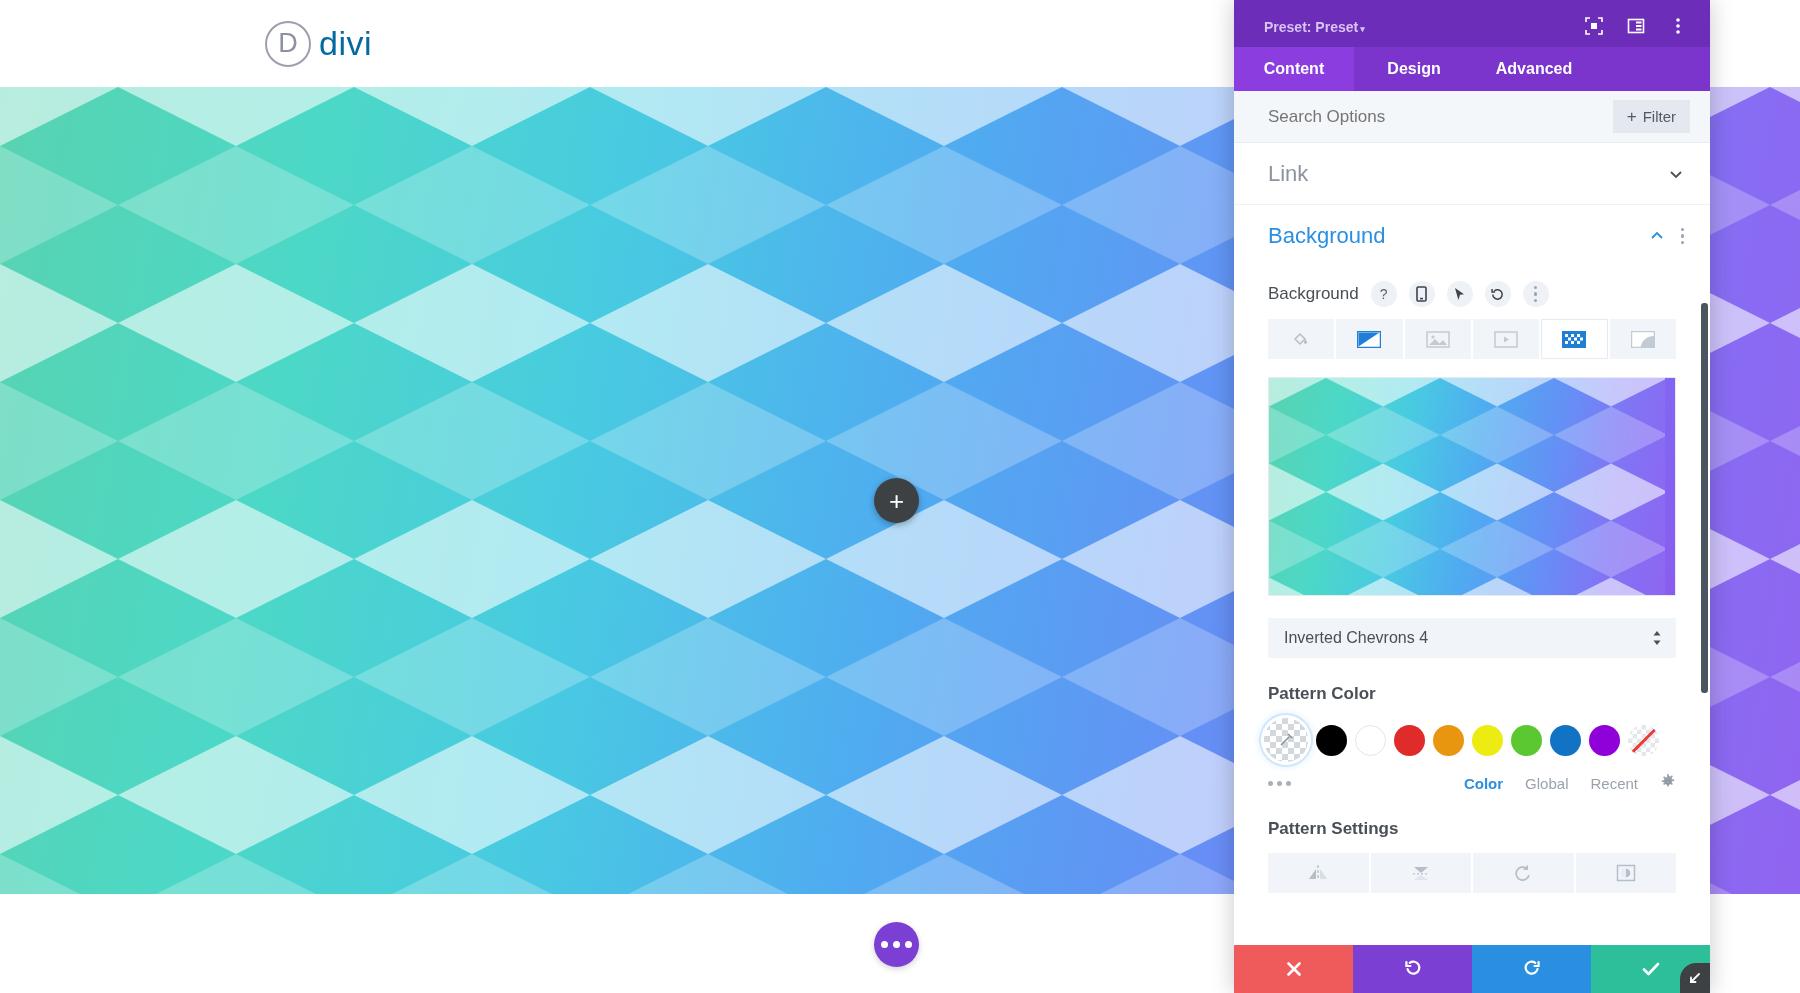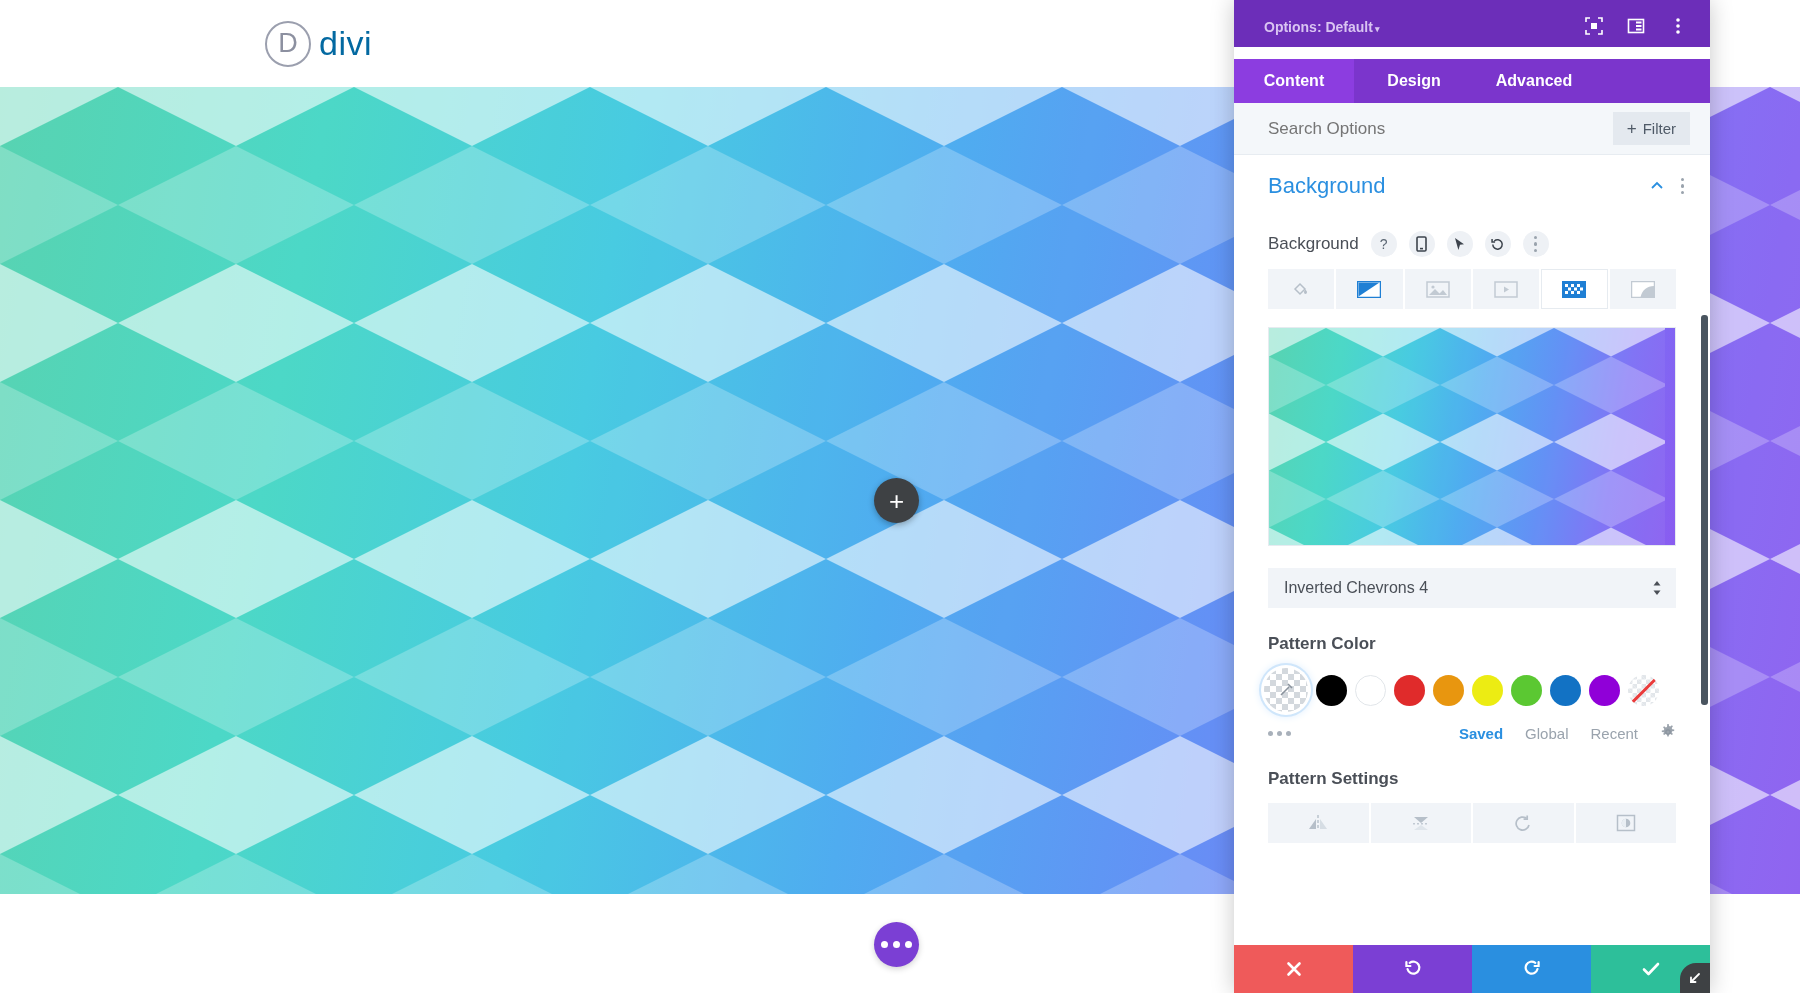--- a/index.html
+++ b/index.html
@@ -55,21 +55,21 @@
     box-shadow: 0 0 22px rgba(0,0,0,.22); z-index: 20;
   }
   .panel-header { background: #6c2eb9; padding: 14px 30px 12px 30px; position: relative; }
   .panel-title { color: #fff; font-size: 24px; font-weight: bold; letter-spacing: .2px; }
   .panel-preset { color: #d9c4f2; font-size: 14px; margin-top: 5px; font-weight: bold; }
   .panel-preset .caret { font-size: 9px; margin-left: 2px; }
   .header-icons { position: absolute; right: 22px; top: 16px; display: flex; gap: 22px; align-items: center; }
   .hicon { width: 20px; height: 20px; display: flex; align-items: center; justify-content: center; }
   .hicon svg { display: block; }
 
-  .panel-tabs { display: flex; background: #7b35cc; margin-top: 12px; }
+  .panel-tabs { display: flex; background: #7b35cc; }
   .ptab {
     flex: 0 0 auto; padding: 13px 0; width: 120px; text-align: center;
     color: #fff; font-size: 16px; font-weight: bold;
   }
   .ptab.active { background: #8c3de0; }
 
   .search-bar {
     display: flex; align-items: center; justify-content: space-between;
     background: #f4f7fa; padding: 0 20px 0 34px; height: 52px;
     border-bottom: 1px solid #e7ecf1;
@@ -621,21 +621,21 @@
       <i></i>
       <i></i>
       <i></i>
     </div>
   </div>
 
   <div class="panel">
 
     <div class="panel-header">
       <div class="panel-preset">
-        <span>Options: Default</span><span class="caret">▾</span>
+        <span>Preset: Preset</span><span class="caret">▾</span>
       </div>
       <div class="header-icons">
         <span class="hicon">
           <svg width="18" height="18" viewBox="0 0 18 18" fill="none" stroke="#ffffff" stroke-width="1.6">
             <path d="M1 5V1h4M17 5V1h-4M1 13v4h4M17 13v4h-4"></path>
             <rect x="6" y="6" width="6" height="6" fill="#ffffff" stroke="none"></rect>
           </svg>
         </span>
         <span class="hicon">
           <svg width="18" height="18" viewBox="0 0 18 18" fill="none" stroke="#ffffff" stroke-width="1.6">
@@ -664,20 +664,30 @@
     <div class="search-bar">
       <input class="search-input" type="text" placeholder="Search Options" style="">
       <div class="filter-btn">
         <span class="filter-plus">+</span>
         <span>Filter</span>
       </div>
     </div>
 
     <div class="panel-body">
 
+      <div class="accordion-row">
+        <div class="acc-title">Link</div>
+        <div class="acc-ctrl">
+          <span class="chev">
+            <svg width="16" height="16" viewBox="0 0 16 16" fill="none" stroke="#4a4f57" stroke-width="1.8">
+                <path d="M3 6l5 5 5-5"></path>
+              </svg>
+          </span>
+        </div>
+      </div>
 
       <div class="accordion-row" style="border-bottom:none;">
         <div class="acc-title open">Background</div>
         <div class="acc-ctrl">
           <span class="chev">
             <svg width="16" height="16" viewBox="0 0 16 16" fill="none" stroke="#2a8fe0" stroke-width="1.8">
                 <path d="M3 10l5-5 5 5"></path>
               </svg>
           </span>
           <span class="dots-v">
@@ -926,21 +936,21 @@
         <span class="sw sw-none"></span>
       </div>
 
       <div class="palette-meta">
         <span class="dots-h">
           <i></i>
             <i></i>
             <i></i>
         </span>
         <span class="meta-tabs">
-          <span class="active">Saved</span>
+          <span class="active">Color</span>
           <span>Global</span>
           <span>Recent</span>
           <span>
             <svg width="16" height="16" viewBox="0 0 16 16" fill="#8a939d">
               <path d="M8 5.2A2.8 2.8 0 1 0 8 10.8 2.8 2.8 0 0 0 8 5.2zm0 4.3a1.5 1.5 0 1 1 0-3 1.5 1.5 0 0 1 0 3z"></path>
               <path d="M7.3 0h1.4l.3 2 1.3.5 1.6-1.2 1 1-1.2 1.6.5 1.3 2 .3v1.4l-2 .3-.5 1.3 1.2 1.6-1 1-1.6-1.2-1.3.5-.3 2H7.3l-.3-2-1.3-.5-1.6 1.2-1-1 1.2-1.6L3.8 8.2l-2-.3V6.5l2-.3.5-1.3-1.2-1.6 1-1 1.6 1.2 1.3-.5z" opacity=".85"></path>
             </svg>
           </span>
         </span>
       </div>

